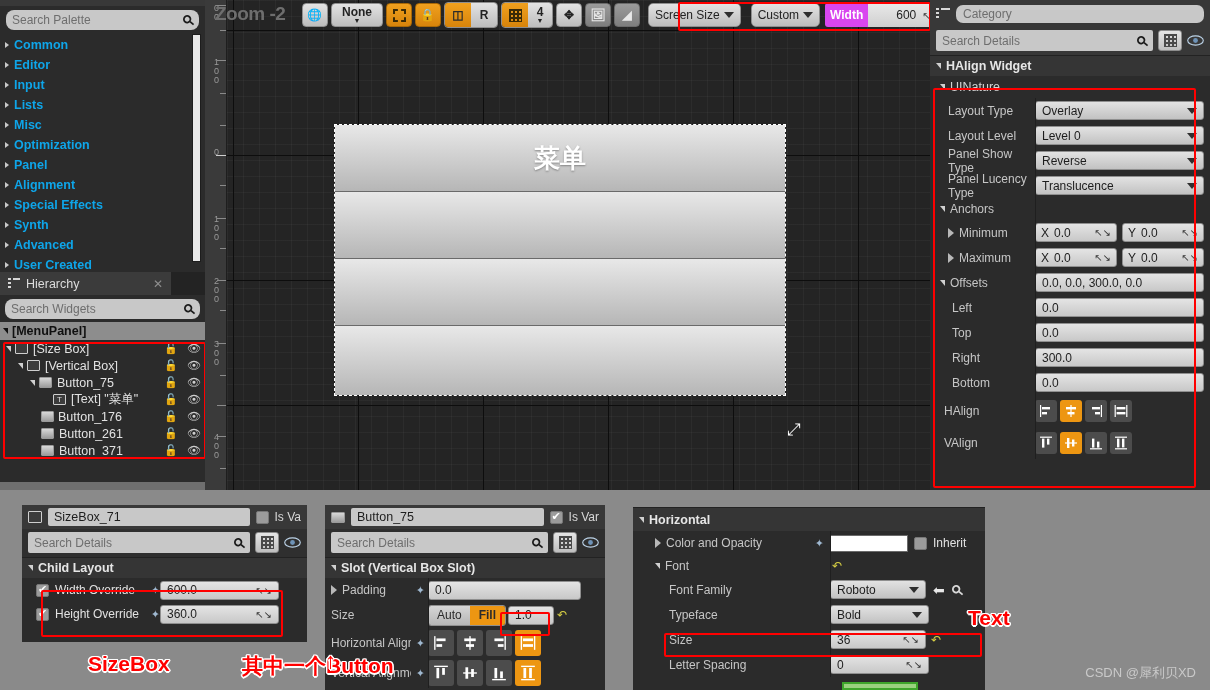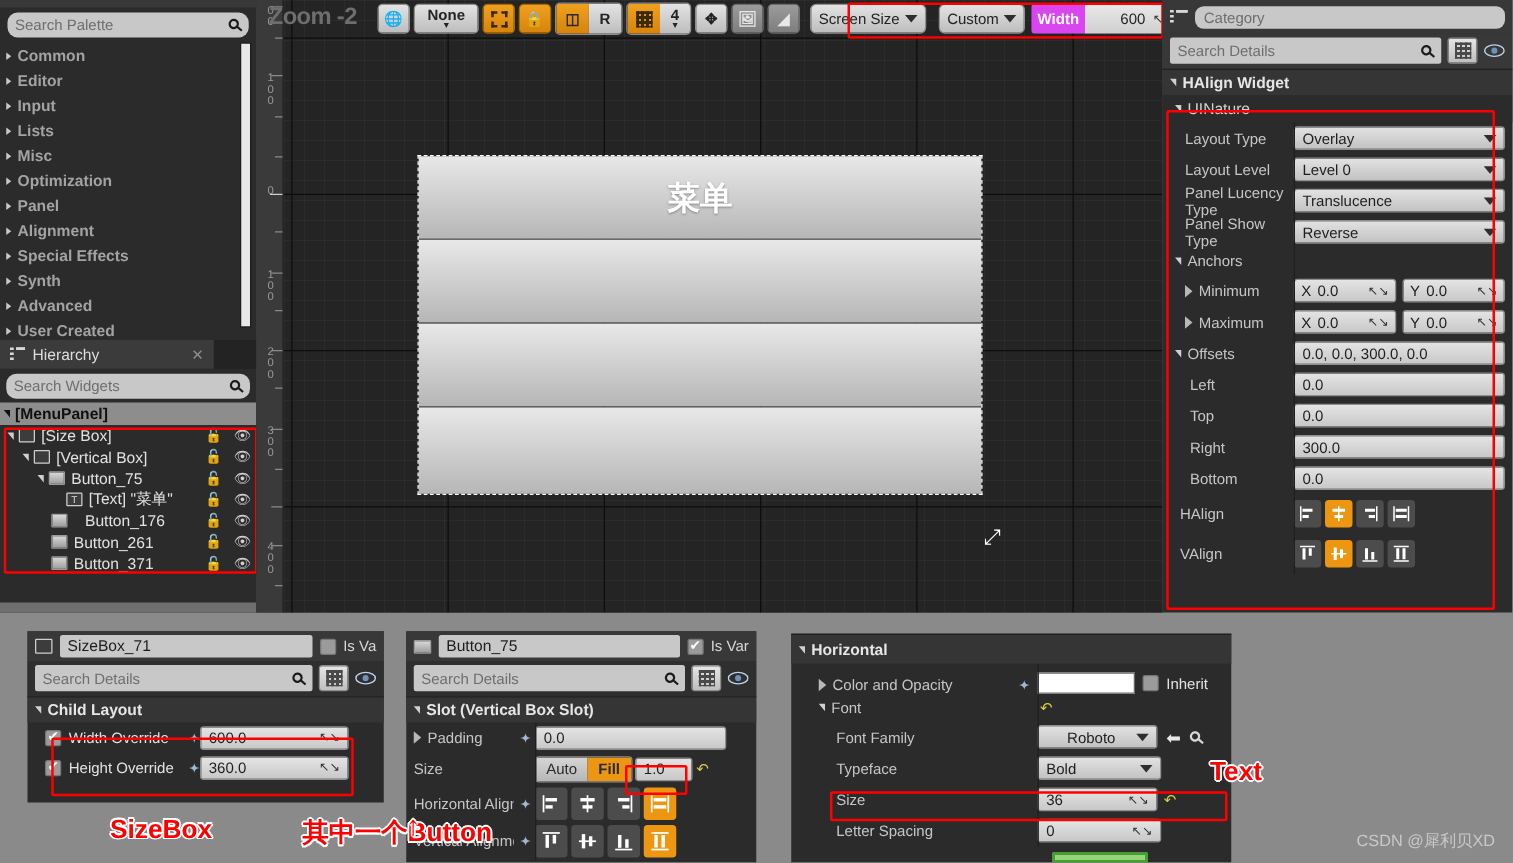--- a/index.html
+++ b/index.html
@@ -24,21 +24,21 @@
   .arrow-r { display:inline-block; width:0;height:0;
              border-left:4px solid #c9c9c9;border-top:3.5px solid transparent;border-bottom:3.5px solid transparent; }
   .caret { display:inline-block;width:0;height:0;
            border-top:6px solid #2e2e2e;border-left:5px solid transparent;border-right:5px solid transparent;}
 
   
   #palette { left:0; top:0; width:205px; height:272px; background:#2b2b2b; }
   #palette .topstrip { height:6px; background:#383838; }
   #palette .search-wrap { padding:4px 6px 5px 6px; }
   .pal-list { padding-left: 3px; }
-  .pal-item { display:flex; align-items:center; height:20px; gap:5px; color:#a3a3a3;
+  .pal-item { display:flex; align-items:center; height:20px; gap:5px; color:#0ea5e9;
               font-size:12.5px; font-weight:bold; padding-left:2px; }
   .pal-scroll { position:absolute; right:4px; top:34px; width:9px; height:228px;
                 background:#262626; border:1px solid #1d1d1d;}
   .pal-scroll i { display:block; width:100%; height:100%; background:#e8e8e8; }
 
   
   #hierarchy { left:0; top:272px; width:205px; height:218px; background:#2b2b2b; }
   .tabbar { height:23px; background:#232323; position:relative; }
   .tab { position:absolute; left:0; top:0; height:23px; width:171px;
          background:#3b3b3b; display:flex; align-items:center; gap:6px; padding:0 8px;
@@ -291,21 +291,21 @@
       <div class="hrow" style="padding-left:53px;">
         <span class="wicon txt">T</span>
         <span style="margin-left:5px;">[Text] "菜单"</span>
         <span class="lockeye">
           <span class="lock">🔓</span>
           <span class="eye">👁</span>
         </span>
       </div>
       <div class="hrow" style="padding-left:41px;">
         <span class="wicon"></span>
-        <span style="margin-left:14px;">Button_176</span>
+        <span style="margin-left:4px;">Button_176</span>
         <span class="lockeye">
           <span class="lock">🔓</span>
           <span class="eye">👁</span>
         </span>
       </div>
       <div class="hrow" style="padding-left:41px;">
         <span class="wicon"></span>
         <span style="margin-left:5px;">Button_261</span>
         <span class="lockeye">
           <span class="lock">🔓</span>
@@ -501,37 +501,37 @@
         <div class="pv">
             <div class="combo">
               <span class="cv">Level 0</span>
               <span class="caret"></span>
             </div>
           </div>
       </div>
       <div class="prow">
         <div class="vsplit"></div>
         <div class="pl" style="padding-left:18px;">
+            <span>Panel Show Type</span>
+          </div>
+        <div class="pv">
+            <div class="combo">
+              <span class="cv">Reverse</span>
+              <span class="caret"></span>
+            </div>
+          </div>
+      </div>
+      <div class="prow">
+        <div class="vsplit"></div>
+        <div class="pl" style="padding-left:18px;">
             <span>Panel Lucency Type</span>
           </div>
         <div class="pv">
             <div class="combo">
               <span class="cv">Translucence</span>
-              <span class="caret"></span>
-            </div>
-          </div>
-      </div>
-      <div class="prow">
-        <div class="vsplit"></div>
-        <div class="pl" style="padding-left:18px;">
-            <span>Panel Show Type</span>
-          </div>
-        <div class="pv">
-            <div class="combo">
-              <span class="cv">Reverse</span>
               <span class="caret"></span>
             </div>
           </div>
       </div>
 
       <div class="prow" style="height:22px;">
         <div class="vsplit"></div>
         <div class="pl" style="padding-left:10px;">
             <span class="tri-d"></span>
             <span>Anchors</span>
@@ -915,21 +915,21 @@
     </div>
   </div>
   <div class="redbox" style="left:500px;top:612px;width:50px;height:24px;"></div>
   <div class="redlabel" style="left:242px;top:652px;">其中一个Button</div>
 
   <div class="bp" style="left:633px;top:507px;width:352px;height:183px;">
     <div class="cat-header" style="height:24px;">
       <span class="tri-d"></span>
       <span>Horizontal</span>
     </div>
-    <div class="prow" style="height:24px;position:relative;align-items:flex-end;">
+    <div class="prow" style="height:24px;position:relative;">
       <div class="vsplit" style="left:197px;"></div>
       <div class="pl" style="width:197px;padding-left:22px;gap:5px;">
         <span class="tri-r"></span>
         <span>Color and Opacity</span>
         <span style="margin-left:auto;color:#9fb8d0;font-size:11px;margin-right:6px;">✦</span>
       </div>
       <div class="pv" style="gap:6px;padding-right:6px;">
         <div style="width:78px;height:17px;background:#fff;border:1px solid #6a6a6a;"></div>
         <span class="chk"></span>
         <span style="color:#e2e2e2;font-size:12px;">Inherit</span>
@@ -944,21 +944,21 @@
       <div class="pv" style="padding-left:2px;">
           <span style="color:#d8d044;font-size:12px;">↶</span>
         </div>
     </div>
     <div class="prow" style="height:25px;position:relative;">
       <div class="vsplit" style="left:197px;"></div>
       <div class="pl" style="width:197px;padding-left:36px;">
           <span>Font Family</span>
         </div>
       <div class="pv" style="padding-right:6px;gap:7px;">
-        <div class="combo" style="flex:0 0 96px;text-align:center;">
+        <div class="combo" style="flex:0 0 96px;">
             <span class="cv">Roboto</span>
             <span class="caret"></span>
           </div>
         <span style="color:#e8e8e8;font-size:14px;">⬅</span>
         <span class="mag" style="color:#d8d8d8;">⚲</span>
       </div>
     </div>
     <div class="prow" style="height:25px;position:relative;">
       <div class="vsplit" style="left:197px;"></div>
       <div class="pl" style="width:197px;padding-left:36px;">

